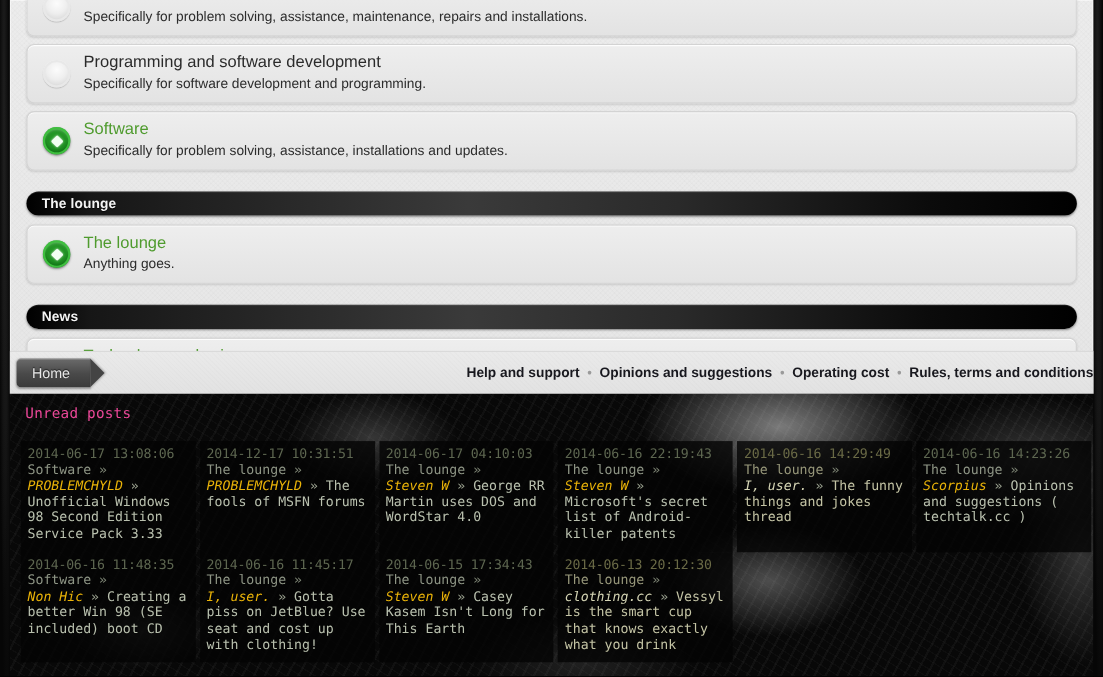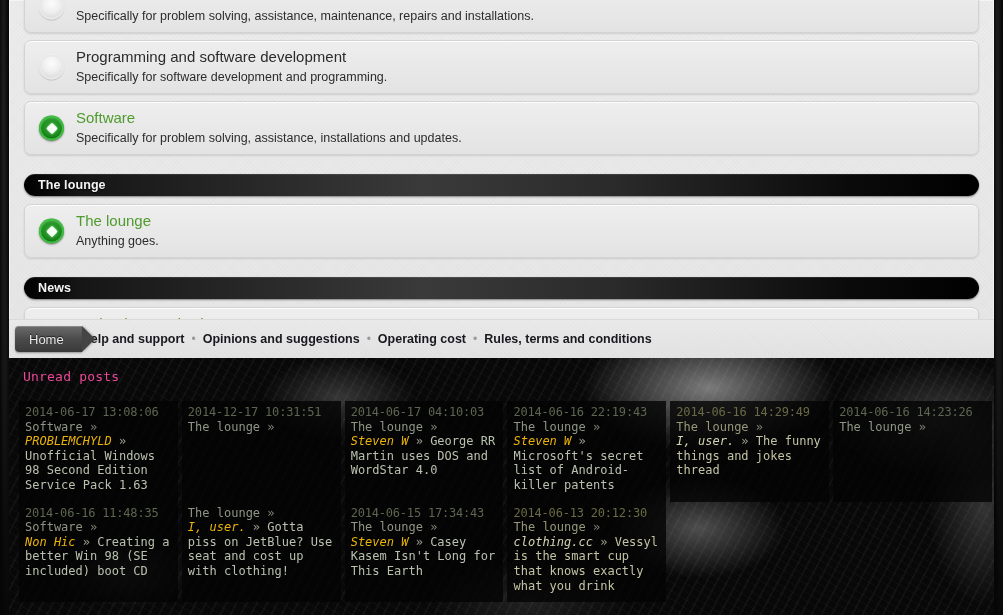--- a/index.html
+++ b/index.html
@@ -160,21 +160,21 @@
     left: 0;
     bottom: 0;
     width: 985px;
     height: 38px;
     background:
       repeating-linear-gradient(45deg, rgba(0,0,0,.013) 0 1px, rgba(255,255,255,0) 1px 3px),
       linear-gradient(#eaeaea, #e2e2e2);
     border-top: 1px solid #dadada;
     display: flex;
     align-items: center;
-    justify-content: flex-start;
+    justify-content: space-between;
   }
 
   .home-tab {
     position: relative;
     height: 26px;
     margin-left: 6px;
     padding: 0 18px 0 14px;
     display: flex;
     align-items: center;
     background: linear-gradient(#6b6b6b, #4a4a4a 52%, #3a3a3a);
@@ -366,26 +366,26 @@
       </div>
     </div>
   </div>
 
   <div id="unread">
     <div class="photo-bg"></div>
 
     <div class="unread-head">Unread posts</div>
 
     <div class="unread-grid" id="unread-grid">
-        <div class="post-cell"><span class="post-date">2014-06-17 13:08:06</span><span class="post-forum"><span>Software</span><span class="arrow"> »</span></span><span class="post-body"><span class="post-author">PROBLEMCHYLD</span><span class="arrow"> » </span><span>Unofficial Windows 98 Second Edition Service Pack 1.63</span></span></div>
-        <div class="post-cell"><span class="post-date">2014-12-17 10:31:51</span><span class="post-forum"><span>The lounge</span><span class="arrow"> »</span></span></div>
+        <div class="post-cell"><span class="post-date">2014-06-17 13:08:06</span><span class="post-forum"><span>Software</span><span class="arrow"> »</span></span><span class="post-body"><span class="post-author">PROBLEMCHYLD</span><span class="arrow"> » </span><span>Unofficial Windows 98 Second Edition Service Pack 3.33</span></span></div>
+        <div class="post-cell"><span class="post-date">2014-12-17 10:31:51</span><span class="post-forum"><span>The lounge</span><span class="arrow"> »</span></span><span class="post-body"><span class="post-author">PROBLEMCHYLD</span><span class="arrow"> » </span><span>The fools of MSFN forums</span></span></div>
         <div class="post-cell"><span class="post-date">2014-06-17 04:10:03</span><span class="post-forum"><span>The lounge</span><span class="arrow"> »</span></span><span class="post-body"><span class="post-author">Steven W</span><span class="arrow"> » </span><span>George RR Martin uses DOS and WordStar 4.0</span></span></div>
         <div class="post-cell"><span class="post-date">2014-06-16 22:19:43</span><span class="post-forum"><span>The lounge</span><span class="arrow"> »</span></span><span class="post-body"><span class="post-author">Steven W</span><span class="arrow"> » </span><span>Microsoft's secret list of Android-killer patents</span></span></div>
         <div class="post-cell tint-warm"><span class="post-date">2014-06-16 14:29:49</span><span class="post-forum"><span>The lounge</span><span class="arrow"> »</span></span><span class="post-body"><span class="post-author">I, user.</span><span class="arrow"> » </span><span>The funny things and jokes thread</span></span></div>
-        <div class="post-cell"><span class="post-date">2014-06-16 14:23:26</span><span class="post-forum"><span>The lounge</span><span class="arrow"> »</span></span></div>
+        <div class="post-cell"><span class="post-date">2014-06-16 14:23:26</span><span class="post-forum"><span>The lounge</span><span class="arrow"> »</span></span><span class="post-body"><span class="post-author">Scorpius</span><span class="arrow"> » </span><span>Opinions and suggestions ( techtalk.cc )</span></span></div>
         <div class="post-cell"><span class="post-date">2014-06-16 11:48:35</span><span class="post-forum"><span>Software</span><span class="arrow"> »</span></span><span class="post-body"><span class="post-author">Non Hic</span><span class="arrow"> » </span><span>Creating a better Win 98 (SE included) boot CD</span></span></div>
-        <div class="post-cell"><span class="post-forum"><span>The lounge</span><span class="arrow"> »</span></span><span class="post-body"><span class="post-author">I, user.</span><span class="arrow"> » </span><span>Gotta piss on JetBlue? Use seat and cost up with clothing!</span></span></div>
+        <div class="post-cell"><span class="post-date">2014-06-16 11:45:17</span><span class="post-forum"><span>The lounge</span><span class="arrow"> »</span></span><span class="post-body"><span class="post-author">I, user.</span><span class="arrow"> » </span><span>Gotta piss on JetBlue? Use seat and cost up with clothing!</span></span></div>
         <div class="post-cell"><span class="post-date">2014-06-15 17:34:43</span><span class="post-forum"><span>The lounge</span><span class="arrow"> »</span></span><span class="post-body"><span class="post-author">Steven W</span><span class="arrow"> » </span><span>Casey Kasem Isn't Long for This Earth</span></span></div>
         <div class="post-cell tint-warm"><span class="post-date">2014-06-13 20:12:30</span><span class="post-forum"><span>The lounge</span><span class="arrow"> »</span></span><span class="post-body"><span class="post-author">clothing.cc</span><span class="arrow"> » </span><span>Vessyl is the smart cup that knows exactly what you drink</span></span></div>
       </div>
   </div>
 
 </div>
 
 </body></html>

